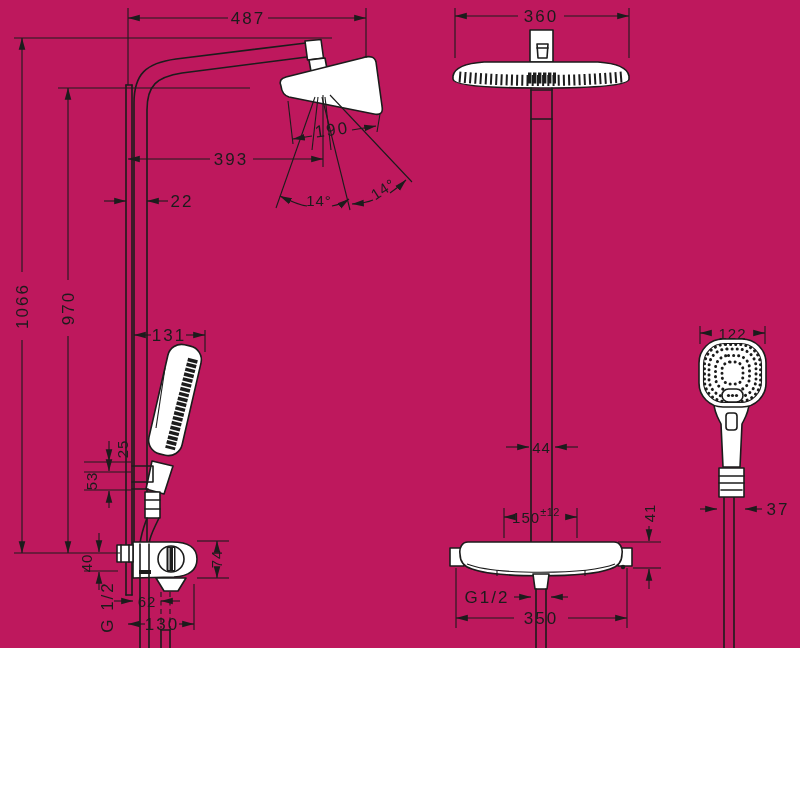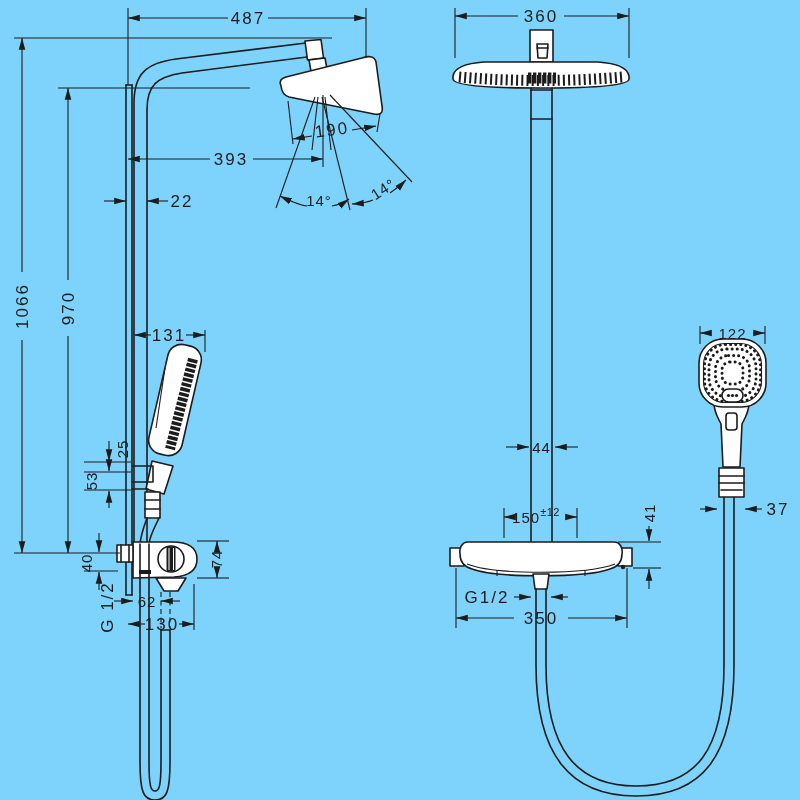--- a/index.html
+++ b/index.html
@@ -1,16 +1,16 @@
 <!DOCTYPE html>
 <html><head>
 <meta charset="utf-8">
 <style>
   html,body{margin:0;padding:0;background:#ffffff;}
-  .stage{width:800px;height:800px;position:relative;background:#7dd3fc;}
+  .stage{width:800px;height:648px;position:relative;background:#be185d;}
   .ln {fill:none;stroke:#1c1c1c;stroke-width:1.6;stroke-linejoin:round;stroke-linecap:round;}
   .fw {fill:#ffffff;stroke:#1c1c1c;stroke-width:1.6;stroke-linejoin:round;}
   .dl {fill:none;stroke:#1c1c1c;stroke-width:1.1;stroke-linecap:butt;}
   .dsh{stroke-dasharray:5 3.5;}
   .t  {font-family:"Liberation Sans",sans-serif;font-size:17px;letter-spacing:2px;fill:#1c1c1c;
        text-anchor:middle;dominant-baseline:central;}
   .ts {font-size:15px;letter-spacing:1px;}
   .tsup{font-size:11px;letter-spacing:.5px;}
   .dot{fill:#1c1c1c;stroke:none;}
   .hatch{fill:none;stroke:#1c1c1c;stroke-linecap:butt;}

